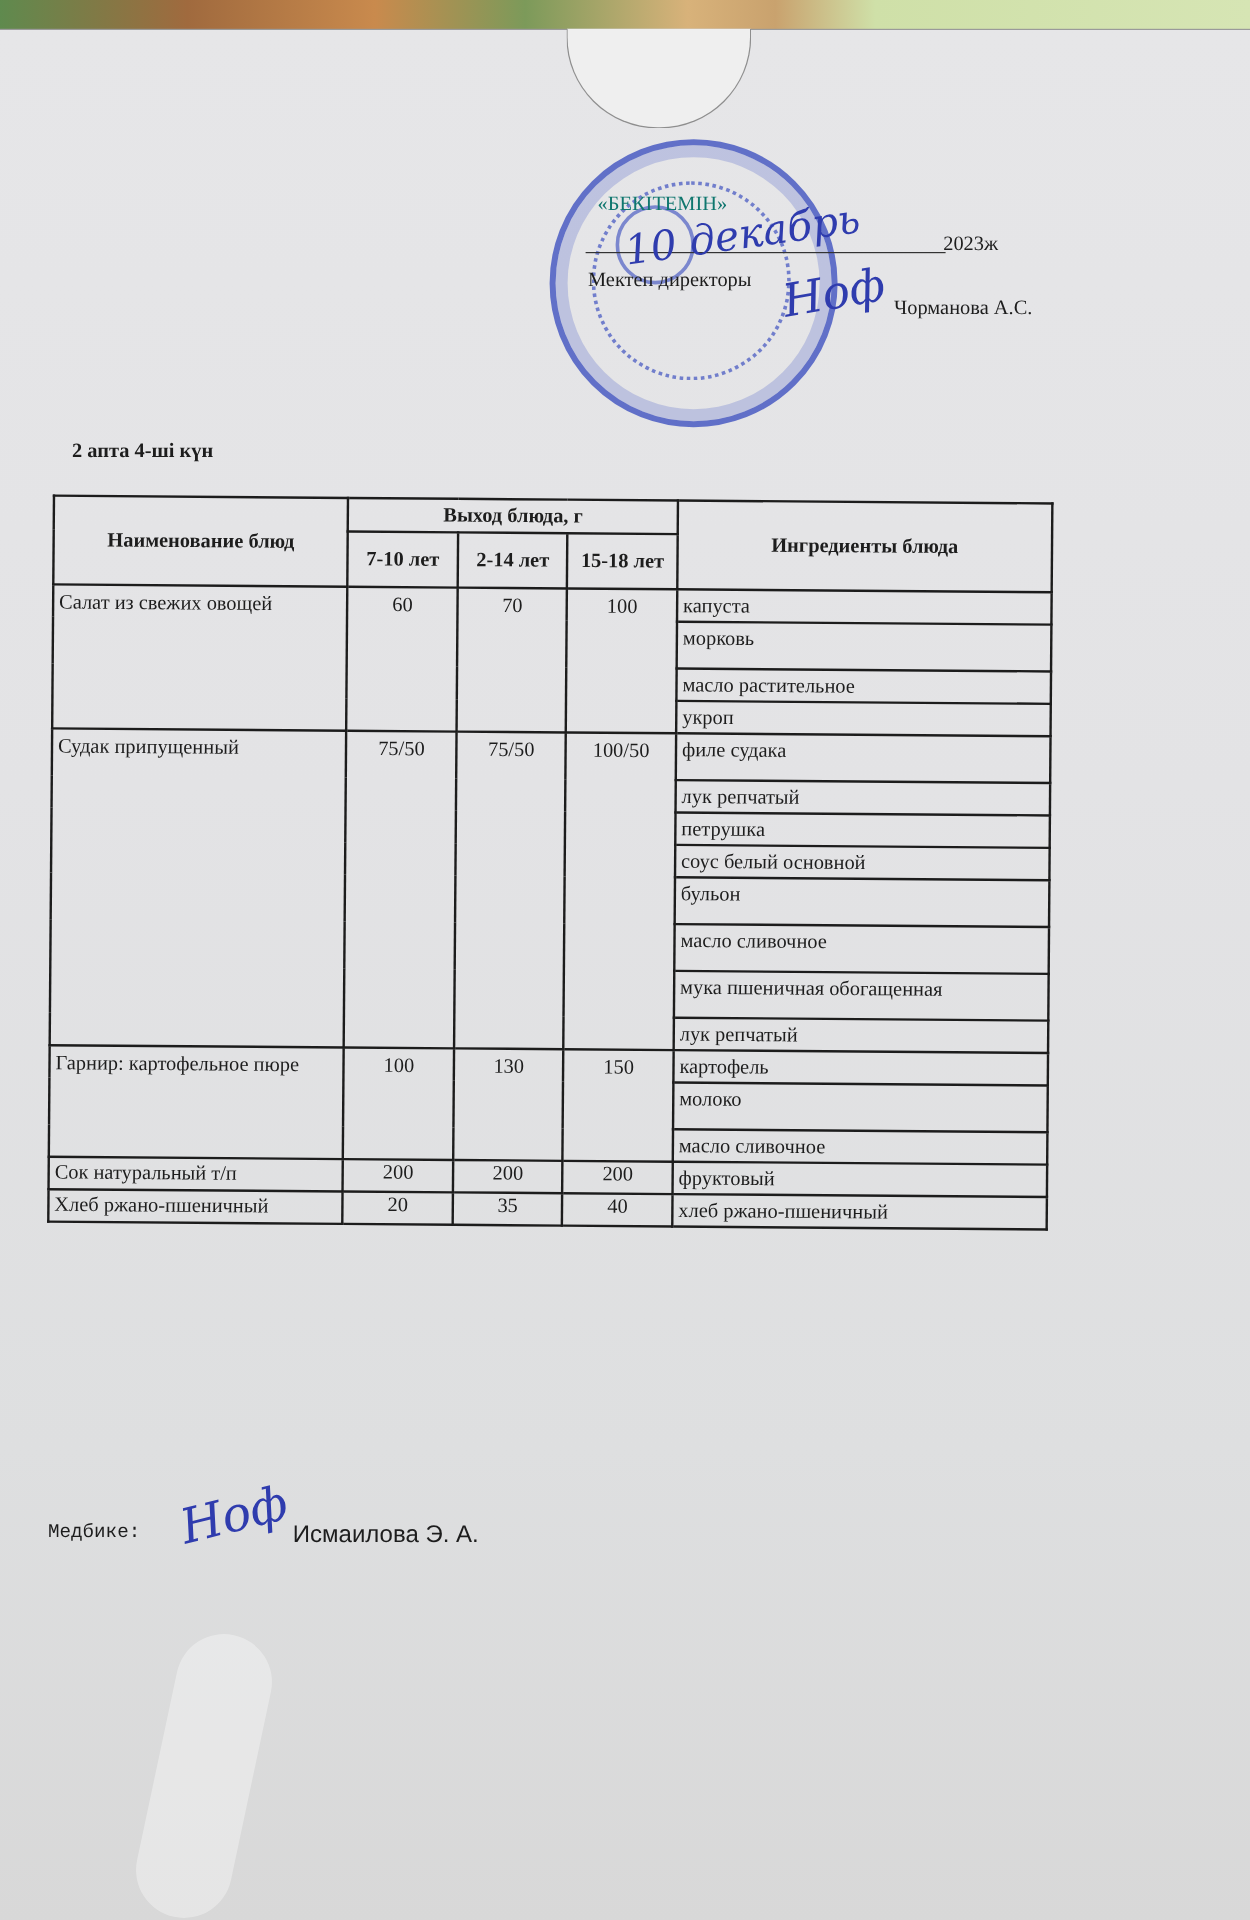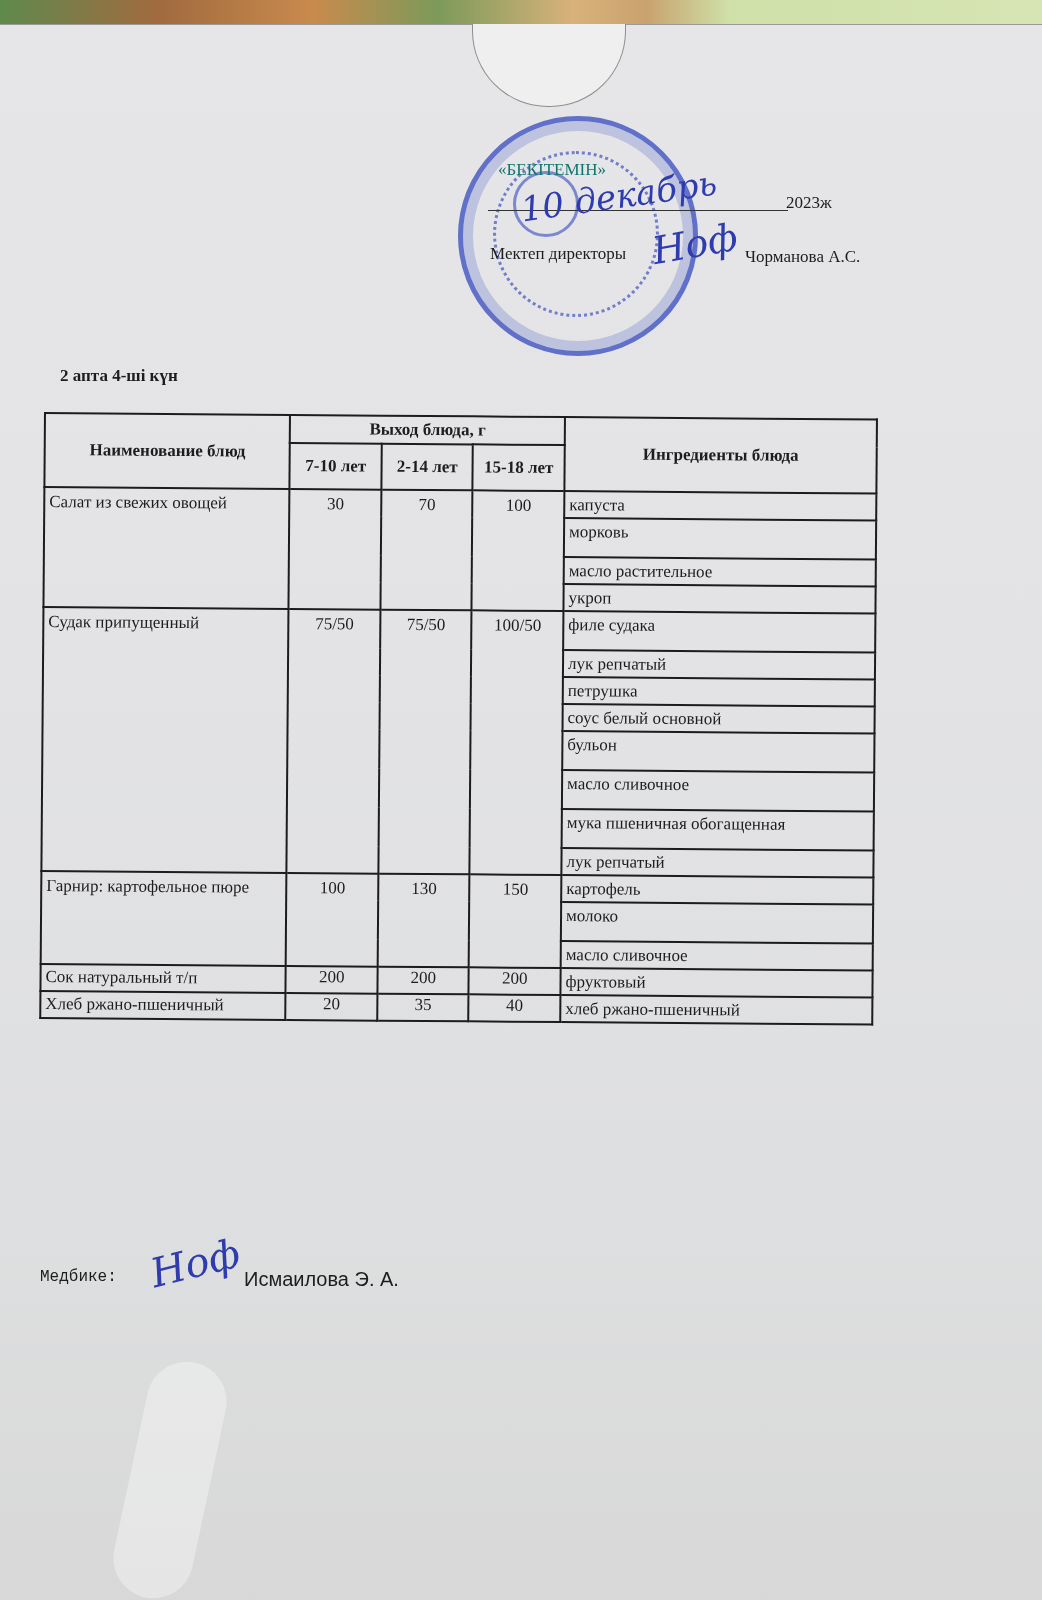--- a/index.html
+++ b/index.html
@@ -47,21 +47,21 @@
   }
   .date-line {
     position: absolute; left: 488px; top: 190px; width: 300px; height: 20px;
     border-bottom: 1px solid #333;
   }
   .date-year { position: absolute; left: 786px; top: 193px; font-size: 17px; }
   .signature-1 {
     position: absolute; left: 520px; top: 176px; font-size: 34px; color: #2f3cae;
     font-style: italic; transform: rotate(-8deg); font-family: "DejaVu Serif", serif;
   }
-  .director-label { position: absolute; left: 490px; top: 244px; font-size: 17px; }
+  .director-label { position: absolute; left: 490px; top: 223px; font-size: 17px; }
   .director-name { position: absolute; left: 745px; top: 247px; font-size: 17px; }
   .signature-2 {
     position: absolute; left: 652px; top: 222px; font-size: 38px; color: #2f3cae;
     font-style: italic; transform: rotate(-10deg); font-family: "DejaVu Serif", serif;
   }
 
   .day-label {
     position: absolute; left: 60px; top: 366px; font-size: 17px; font-weight: bold;
   }
 
@@ -138,21 +138,21 @@
     <tr>
       <th style="height:44px">7-10 лет</th>
       <th>2-14 лет</th>
       <th>15-18 лет</th>
     </tr>
   </thead>
   <tbody>
 
     <tr>
       <td rowspan="4" class="td-name">Салат из свежих овощей</td>
-      <td rowspan="4" class="td-num">30</td>
+      <td rowspan="4" class="td-num">60</td>
       <td rowspan="4" class="td-num">70</td>
       <td rowspan="4" class="td-num">100</td>
       <td class="ing">капуста</td>
     </tr>
     <tr>
         <td class="ing tall">морковь</td>
       </tr>
     <tr>
         <td class="ing">масло растительное</td>
       </tr>

